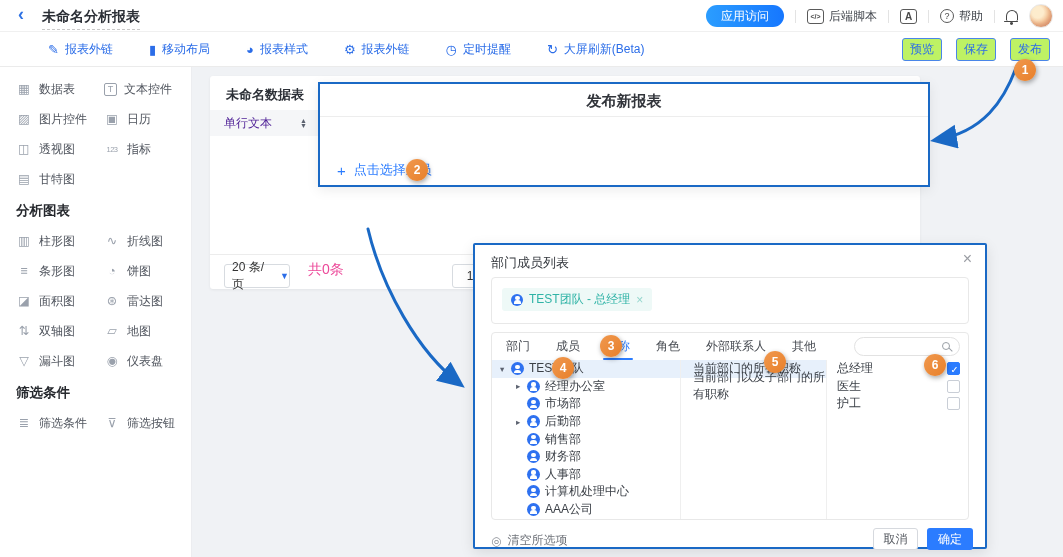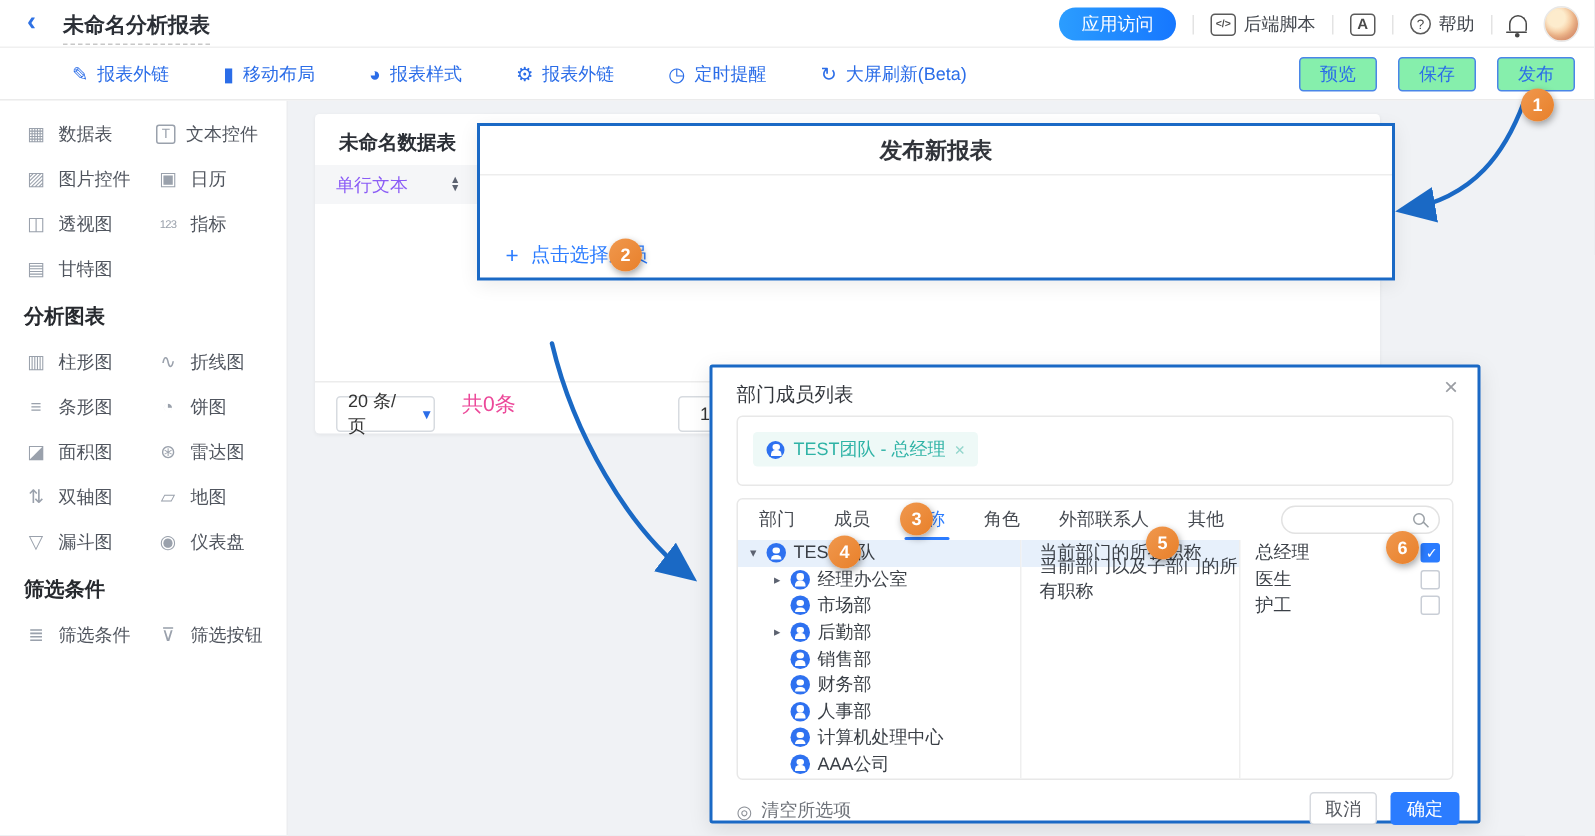--- a/index.html
+++ b/index.html
@@ -21,37 +21,37 @@
   .bell::before{content:"";position:absolute;left:-2.6px;bottom:-1.6px;width:14px;height:1.6px;background:#474747;border-radius:1px;}
   .bell::after{content:"";position:absolute;left:3px;bottom:-4.4px;width:3.4px;height:2.6px;border-radius:50%;background:#474747;}
   .avatar{width:24px;height:24px;border-radius:50%;background:radial-gradient(circle at 34% 32%,#fdeccd 0 28%,#f6c79a 55%,#e09a78 100%);border:1px solid #e8e8e8;box-shadow:inset -2px -3px 4px rgba(180,90,60,.35);}
 
   
   .toolbar{position:absolute;left:0;top:32px;width:1063px;height:35px;background:#fff;border-bottom:1px solid #ebebeb;z-index:10;}
   .tb-tabs{position:absolute;left:48px;top:0;height:35px;display:flex;align-items:center;gap:36px;}
   .tb-tab{display:flex;align-items:center;gap:6px;font-size:12px;color:#2b6de8;cursor:pointer;white-space:nowrap;}
   .tb-tab .ticon{font-size:13px;line-height:13px;color:#2b6de8;}
   .tb-btns{position:absolute;right:13px;top:6px;display:flex;gap:14px;}
-  .tb-btn{width:52px;height:23px;border:1px solid #4a86e8;border-radius:3px;background:#86efac;color:#2b6de8;font-size:12px;display:flex;align-items:center;justify-content:center;cursor:pointer;}
+  .tb-btn{width:40px;height:23px;border:1px solid #4a86e8;border-radius:3px;background:#bef264;color:#2b6de8;font-size:12px;display:flex;align-items:center;justify-content:center;cursor:pointer;}
 
   
   .sidebar{position:absolute;left:0;top:67px;width:192px;height:490px;background:#fff;border-right:1px solid #ecedf0;padding:14px 0 0 16px;z-index:5;}
   .sec-title{font-size:13.5px;font-weight:700;color:#26292e;margin:14px 0 13px 0;}
   .sec-title.first{margin-top:4px;}
   .sec-grid{display:grid;grid-template-columns:88px 82px;row-gap:13px;}
   .s-item{display:flex;align-items:center;gap:7px;font-size:12px;color:#50555e;cursor:pointer;}
   .s-icon{width:16px;text-align:center;color:#9aa1ac;font-size:12.5px;line-height:13px;flex:none;}
   .s-icon.boxed{width:13px;height:13px;border:1px solid #9aa1ac;border-radius:2px;font-size:9px;line-height:11px;color:#9aa1ac;}
   .s-icon.mini{font-size:7.5px;letter-spacing:-.5px;color:#9aa1ac;}
 
   
   .card{position:absolute;left:210px;top:76px;width:710px;height:213px;background:#fff;border-radius:3px;box-shadow:0 1px 3px rgba(0,0,0,.06);z-index:3;}
   .card-title{position:absolute;left:16px;top:10px;font-size:13px;font-weight:700;color:#2b2f36;}
   .thead{position:absolute;left:0;top:34px;width:100%;height:26px;background:#f5f6f8;display:flex;align-items:center;}
-  .thead .cth{margin-left:14px;font-size:12px;color:#8b5cf6;}
+  .thead .cth{margin-left:14px;font-size:12px;color:#4c1d95;}
   .sorter{display:flex;flex-direction:column;margin-left:28px;line-height:5px;}
   .sorter span{font-size:7px;color:#5c6270;}
   .tfoot{position:absolute;left:0;right:0;top:178px;bottom:0;border-top:1px solid #ececec;}
   .psize{position:absolute;left:14px;top:9px;width:66px;height:24px;border:1px solid #d7dbe0;border-radius:3px;display:flex;align-items:center;font-size:12px;color:#333;padding-left:7px;gap:6px;cursor:pointer;}
   .psize .carret{color:#2b6de8;font-size:9px;}
   .total{position:absolute;left:98px;top:6px;font-size:14px;color:#ec4899;}
   .pagebox{position:absolute;left:242px;top:9px;width:36px;height:24px;border:1px solid #d7dbe0;border-radius:3px;display:flex;align-items:center;justify-content:center;font-size:12px;color:#333;background:#fff;}
 
   
   .pubdlg{position:absolute;left:318px;top:82px;width:612px;height:105px;background:#fff;border:2px solid #1a69c5;z-index:30;box-shadow:0 3px 12px rgba(0,0,0,.08);}

